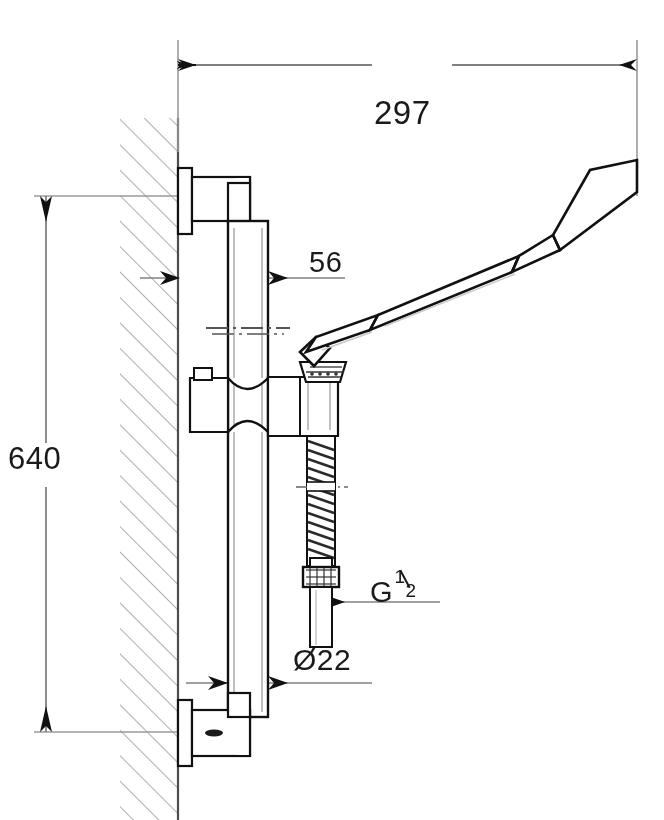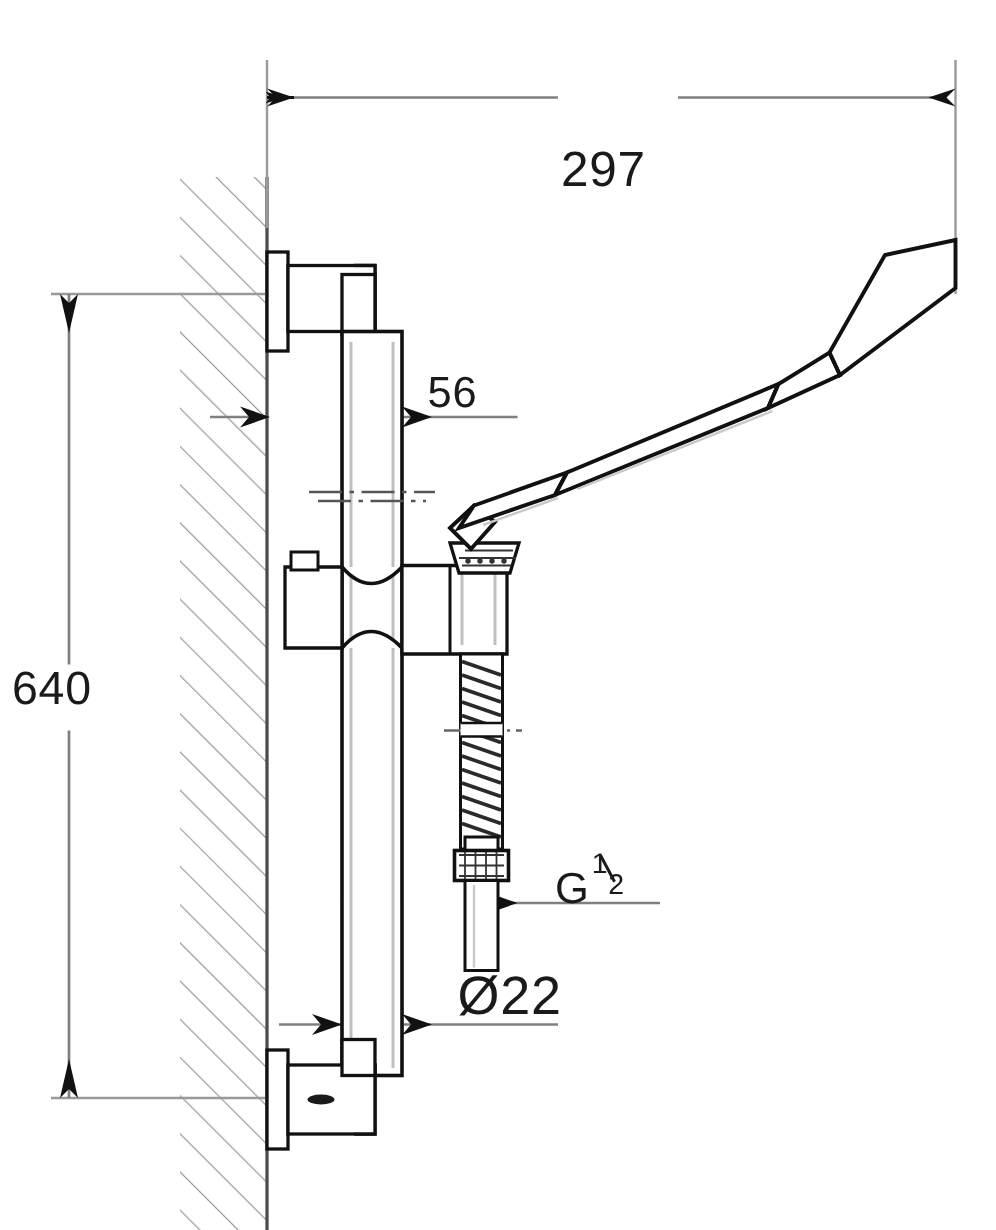--- a/index.html
+++ b/index.html
@@ -27,22 +27,22 @@
   }
   .dim-label {
     position: absolute;
     color: #1a1a1a;
     font-family: "Liberation Sans", sans-serif;
     white-space: nowrap;
     user-select: none;
   }
   #label-297 { left: 374px; top: 46px; font-size: 33px; letter-spacing: 0.5px; margin-top: 48px; }
   #label-920 { left: 8px; top: 441px; font-size: 31px; letter-spacing: 0.5px; }
-  #label-56  { left: 285px; top: 246px; font-size: 29px; letter-spacing: 0.5px; }
-  #label-d22 { left: 293px; top: 643px; font-size: 36px; letter-spacing: 0.5px; margin-left: 12px; }
+  #label-56  { left: 309px; top: 246px; font-size: 29px; letter-spacing: 0.5px; }
+  #label-d22 { left: 293px; top: 643px; font-size: 30px; letter-spacing: 0.5px; }
   #label-g12 { left: 370px; top: 572px; font-size: 29px; }
   .frac {
     display: inline-block;
     position: relative;
     width: 26px;
     height: 30px;
     vertical-align: baseline;
   }
   .frac .num {
     position: absolute;

